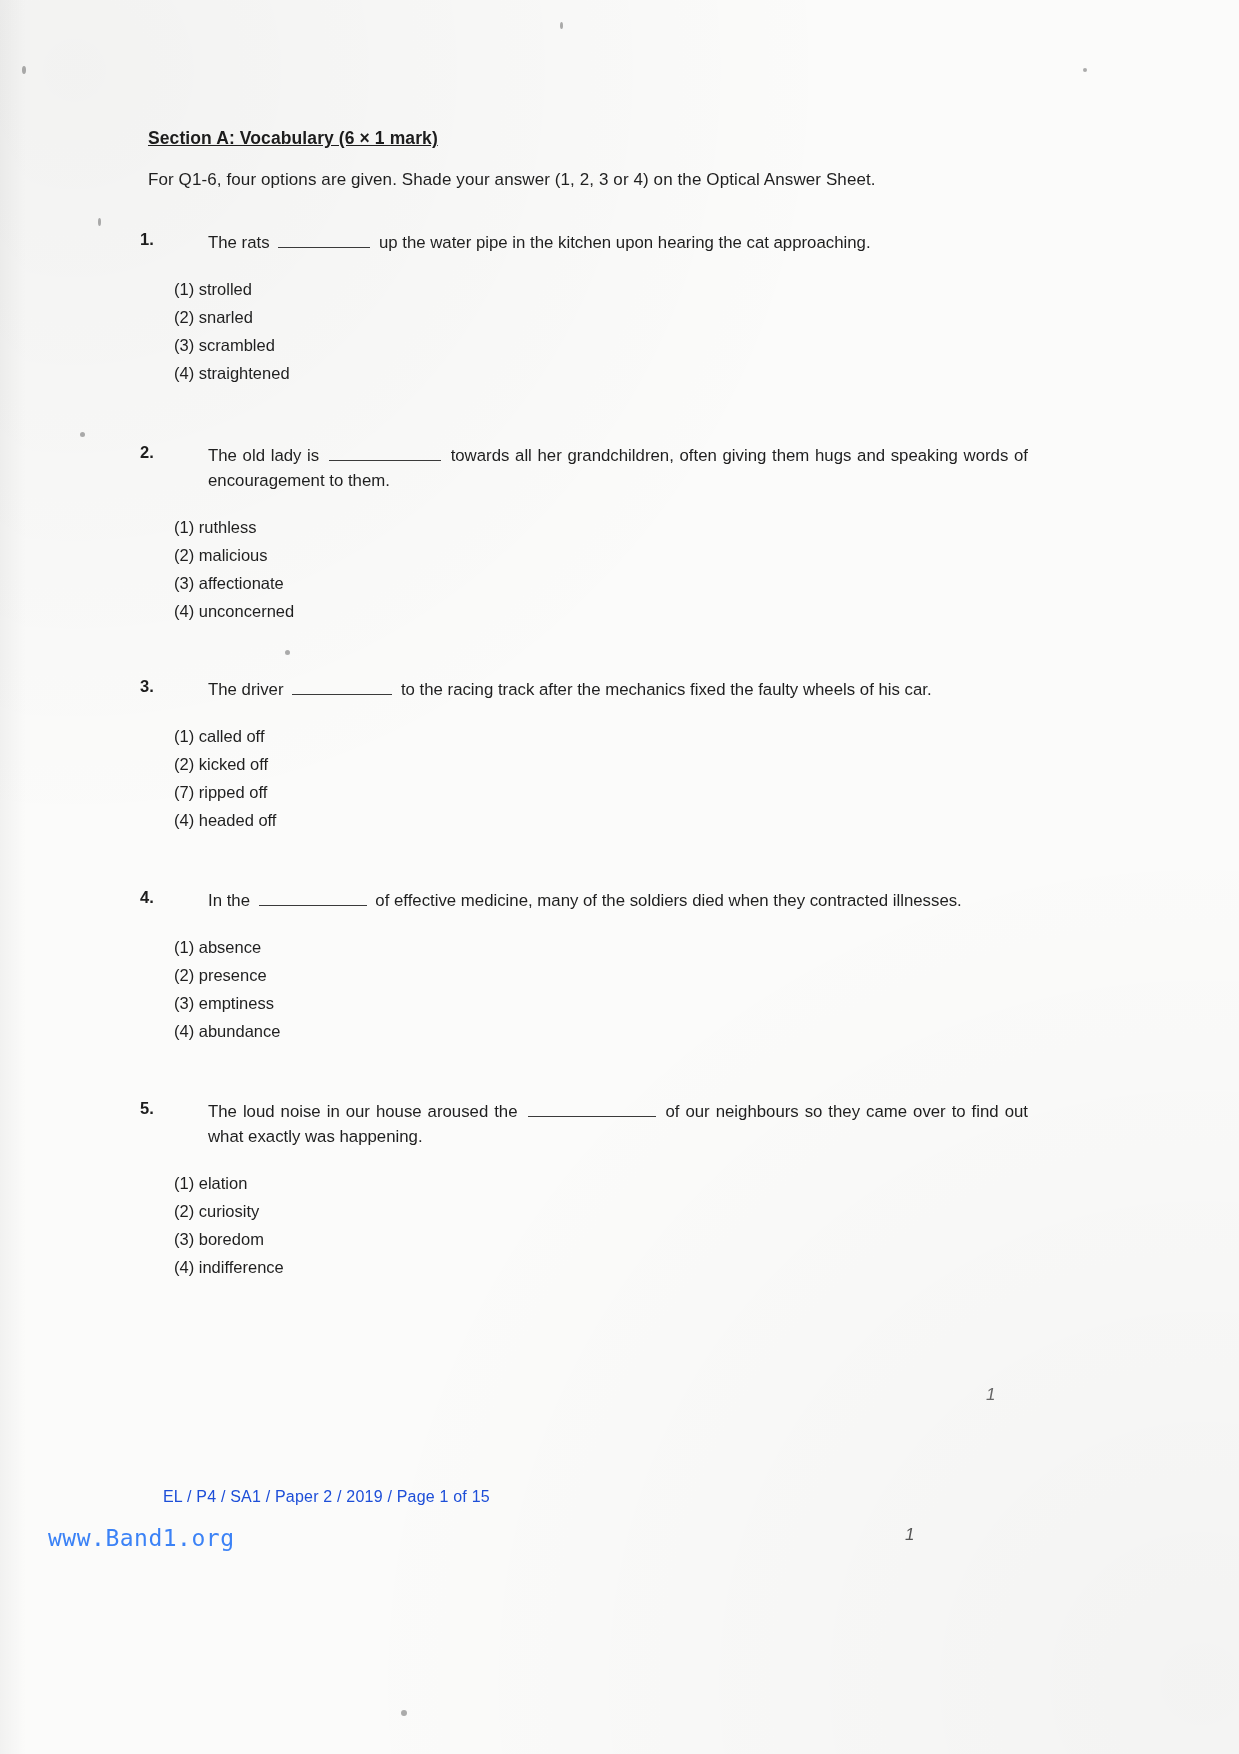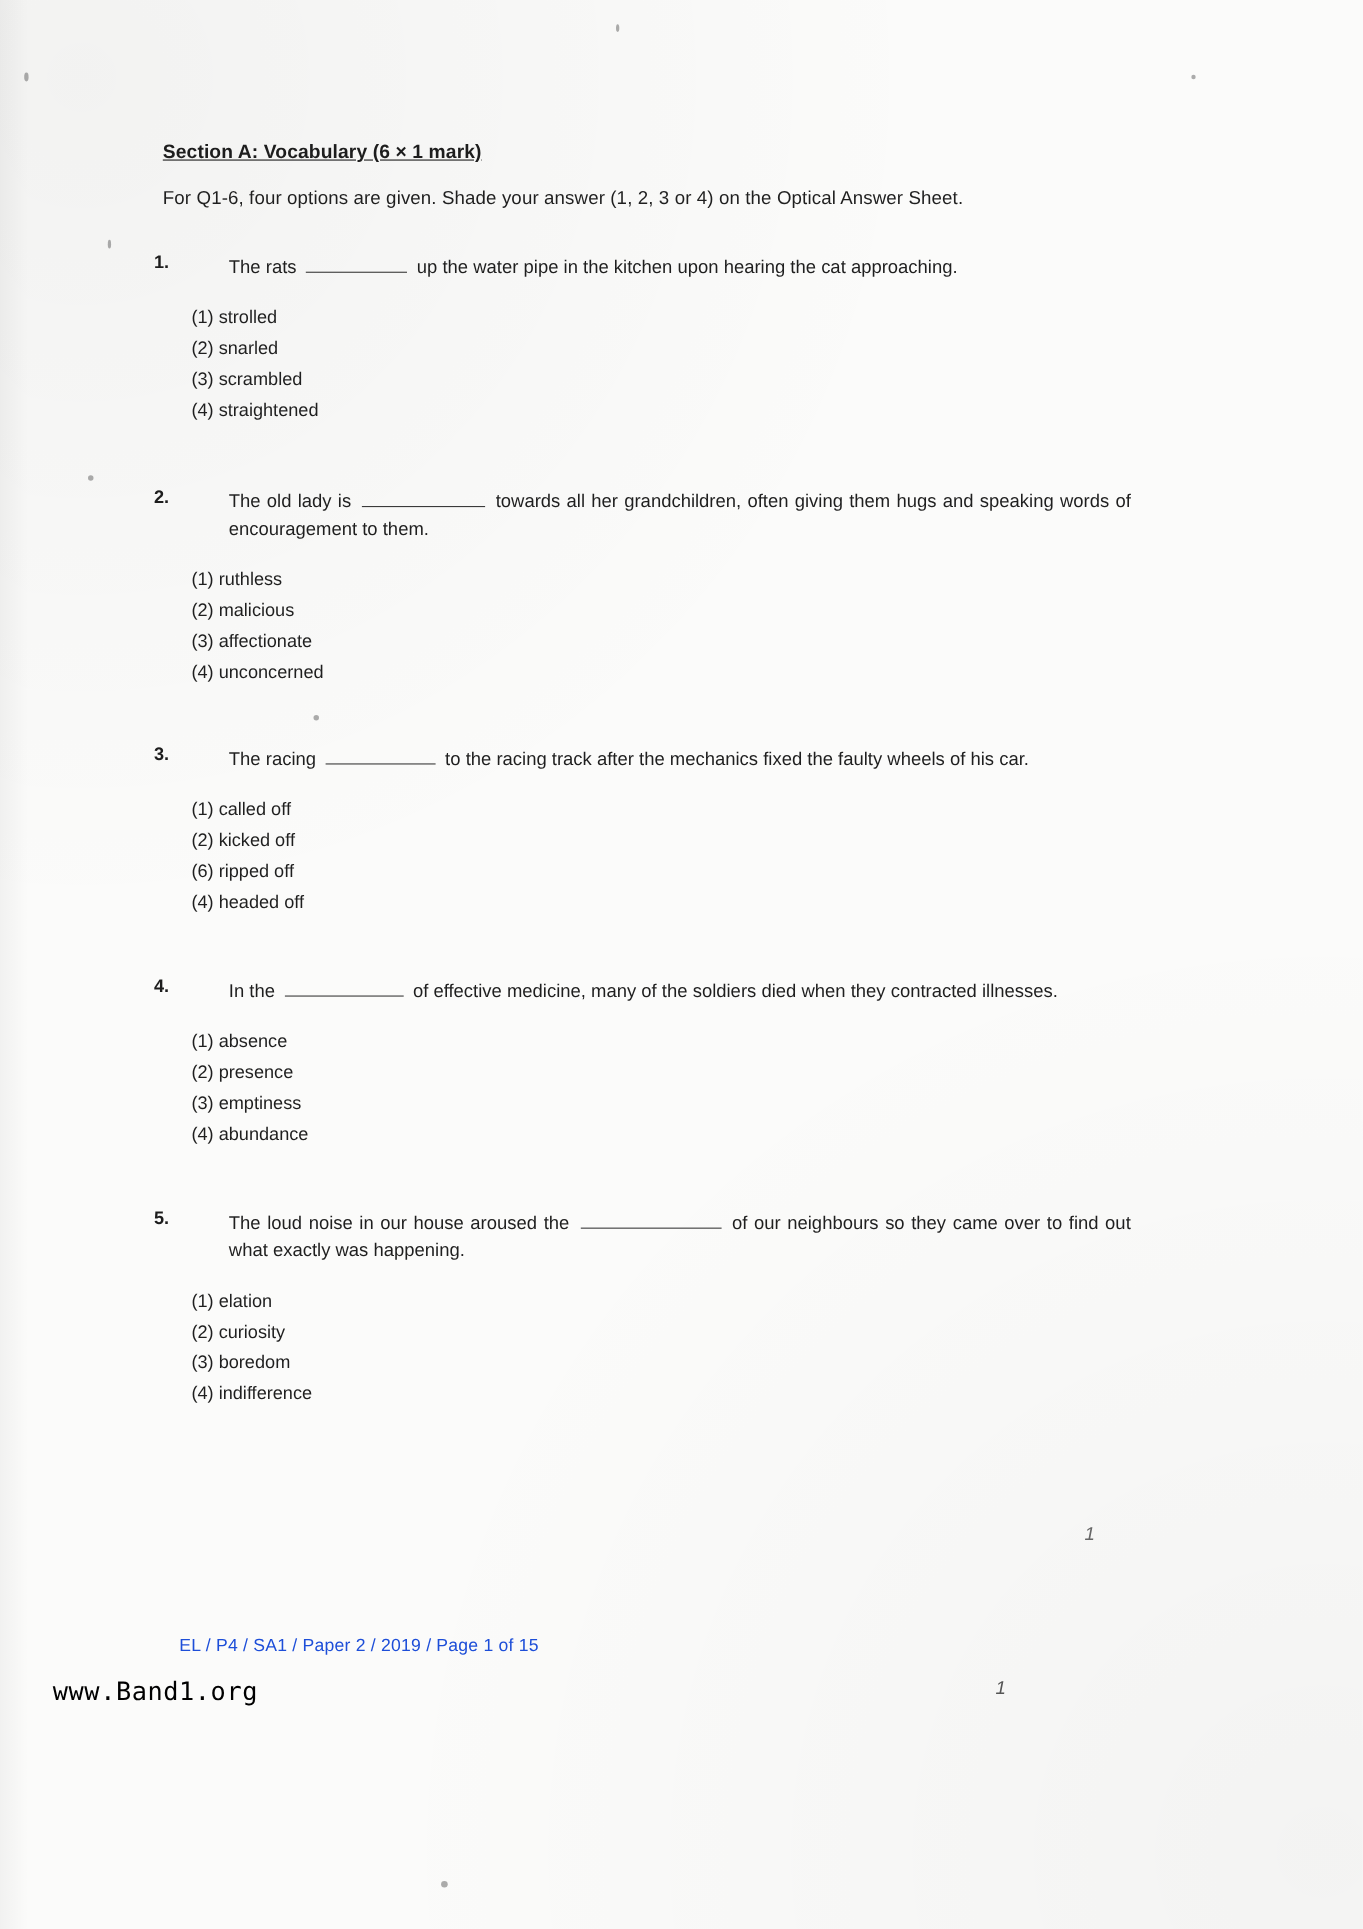--- a/index.html
+++ b/index.html
@@ -112,21 +112,21 @@
     color: #1d4ed8;
     letter-spacing: 0.2px;
     margin-left: 40px;
   }
   .watermark {
     position: absolute;
     left: 48px;
     top: 1525px;
     font-family: "DejaVu Sans Mono", monospace;
     font-size: 23px;
-    color: #000000;
+    color: #3b82f6;
     letter-spacing: 0.5px;
   }
   .page-mark {
     position: absolute;
     left: 905px;
     top: 1525px;
     font-size: 17px;
     font-style: italic;
     color: #555;
   }
@@ -191,28 +191,28 @@
         <div class="opt">(1) ruthless</div>
         <div class="opt">(2) malicious</div>
         <div class="opt">(3) affectionate</div>
         <div class="opt">(4) unconcerned</div>
       </div>
     </div>
 
     <div class="q" style="margin-top:52px;">
       <div class="q-num">3.</div>
       <div class="q-body">
-        <span>The racing</span>
+        <span>The driver</span>
         <span class="blank w3"></span>
         <span>to the racing track after the mechanics fixed the faulty wheels of his car.</span>
       </div>
       <div class="opts">
         <div class="opt">(1) called off</div>
         <div class="opt">(2) kicked off</div>
-        <div class="opt">(6) ripped off</div>
+        <div class="opt">(7) ripped off</div>
         <div class="opt">(4) headed off</div>
       </div>
     </div>
 
     <div class="q" style="margin-top:54px;">
       <div class="q-num">4.</div>
       <div class="q-body">
         <span>In the</span>
         <span class="blank w4"></span>
         <span>of effective medicine, many of the soldiers died when they contracted illnesses.</span>

